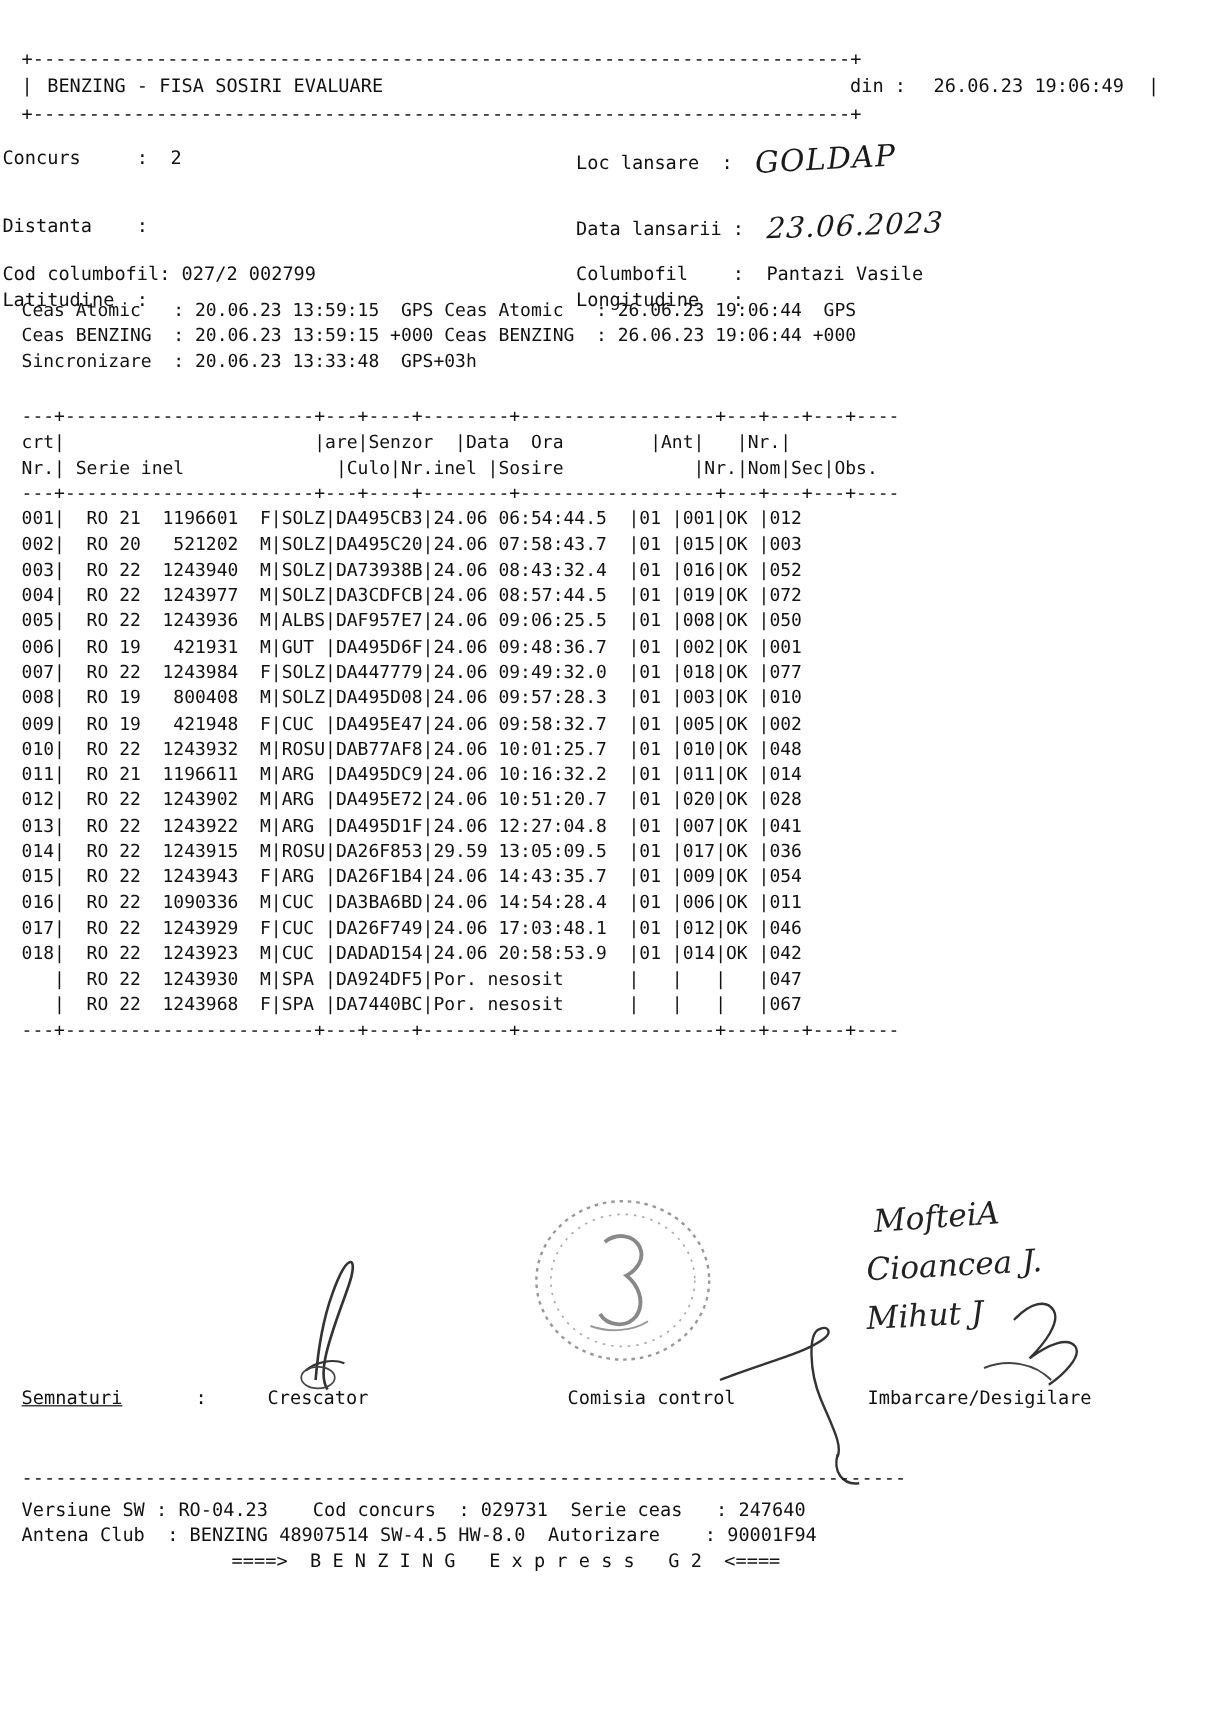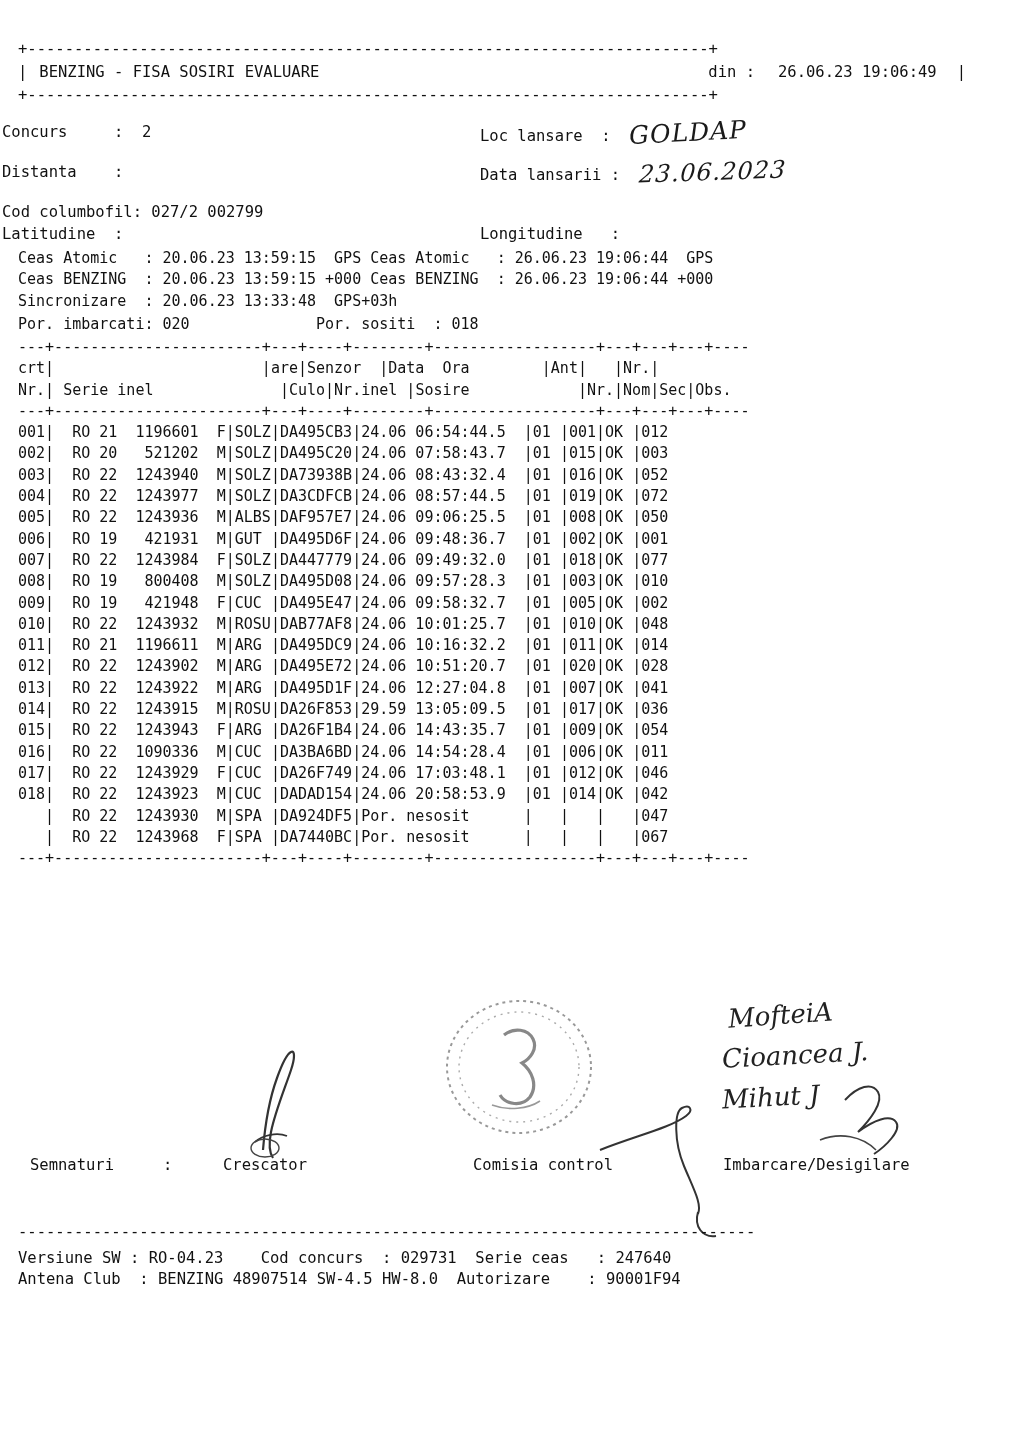--- a/index.html
+++ b/index.html
@@ -113,21 +113,21 @@
   #signatures {
     position: absolute;
     left: 18px;
     top: 1155px;
     width: 960px;
   }
   .sig-row {
     position: relative;
     height: 28px;
   }
-  .sig-a { position: absolute; left: 12px; }
+  .sig-a { position: absolute; left: 0; text-decoration: underline; }
   .sig-b { position: absolute; left: 205px; }
   .sig-c { position: absolute; left: 455px; }
   .sig-d { position: absolute; left: 705px; }
   
   .scribble {
     position: absolute;
     font-family: "DejaVu Serif", "Liberation Serif", serif;
     font-style: italic;
     color: #222;
   }
@@ -171,44 +171,44 @@
     <div class="rule">+-------------------------------------------------------------------------+</div>
   </div>
 
   <div id="meta-block">
 
     <div class="meta-row" style="height:40px;">
       <div class="meta-col-l mono"><span>Concurs</span><span>     </span><span>:</span><span>  </span><span>2</span></div>
       <div class="meta-col-r mono"><span>Loc lansare</span><span>  </span><span>:</span><span>  </span><span class="hand">GOLDAP</span></div>
     </div>
 
-    <div class="meta-row" style="height:40px;">
+    <div class="meta-row" style="height:40px;margin-top:16px;">
       <div class="meta-col-l mono"><span>Distanta</span><span>    </span><span>:</span><span></span></div>
       <div class="meta-col-r mono"><span>Data lansarii</span><span> </span><span>:</span><span>  </span><span class="hand2">23.06.2023</span></div>
     </div>
 
     <div class="meta-row">
       <div class="meta-col-l mono"><span>Cod columbofil:</span><span> </span><span>027/2 002799</span></div>
+      <div class="meta-col-r mono"><span>Columbofil</span><span>    </span><span>:</span><span>  </span><span>Pantazi Vasile</span></div>
     </div>
 
     <div class="meta-row">
       <div class="meta-col-l mono"><span>Latitudine</span><span>  </span><span>:</span><span></span></div>
       <div class="meta-col-r mono"><span>Longitudine</span><span>   </span><span>:</span><span></span></div>
     </div>
 
   </div>
 
   <div id="clocks-block">
     <div class="t-line"><span>Ceas Atomic</span><span>   </span><span>:</span><span> </span><span>20.06.23 13:59:15</span><span>  </span><span>GPS</span><span> </span><span>Ceas Atomic</span><span>   </span><span>:</span><span> </span><span>26.06.23 19:06:44</span><span>  </span><span>GPS</span></div>
 
     <div class="t-line"><span>Ceas BENZING</span><span>  </span><span>:</span><span> </span><span>20.06.23 13:59:15</span><span> </span><span>+000</span><span> </span><span>Ceas BENZING</span><span>  </span><span>:</span><span> </span><span>26.06.23 19:06:44</span><span> </span><span>+000</span></div>
 
     <div class="t-line"><span>Sincronizare</span><span>  </span><span>:</span><span> </span><span>20.06.23 13:33:48</span><span>  </span><span>GPS+03h</span></div>
 
-    <div class="t-line" style="margin-top:2px;"><span>Por. imbarcati:</span><span> </span><span>020</span><span>              </span><span>Por. sositi</span><span>  </span><span>:</span><span> </span><span>018</span></div>
   </div>
 
   <div id="results-table">
     <div class="t-line">---+-----------------------+---+----+--------+------------------+---+---+---+----</div>
 
     <div class="t-line"><span>crt</span><span>|</span><span>                       </span><span>|</span><span>are</span><span>|</span><span>Senzor</span><span>  </span><span>|</span><span>Data  Ora</span><span>        </span><span>|</span><span>Ant</span><span>|   |</span><span>Nr.</span><span>|</span></div>
 
     <div class="t-line"><span>Nr.</span><span>|</span><span> </span><span>Serie inel</span><span>              </span><span>|</span><span>Culo</span><span>|</span><span>Nr.inel</span><span> </span><span>|</span><span>Sosire</span><span>            </span><span>|</span><span>Nr.</span><span>|</span><span>Nom</span><span>|</span><span>Sec</span><span>|</span><span>Obs.</span></div>
 
     <div class="t-line">---+-----------------------+---+----+--------+------------------+---+---+---+----</div>
@@ -270,15 +270,16 @@
       <span class="mono sig-b">Crescator</span>
       <span class="mono sig-c">Comisia control</span>
       <span class="mono sig-d">Imbarcare/Desigilare</span>
     </div>
   </div>
 
   <div id="footer">
     <div class="f-line">-------------------------------------------------------------------------------</div>
     <div class="f-line" style="margin-top:4px;"><span>Versiune SW</span><span> </span><span>:</span><span> </span><span>RO-04.23</span><span>    </span><span>Cod concurs</span><span>  </span><span>:</span><span> </span><span>029731</span><span>  </span><span>Serie ceas</span><span>   </span><span>:</span><span> </span><span>247640</span></div>
     <div class="f-line"><span>Antena Club</span><span>  </span><span>:</span><span> </span><span>BENZING 48907514 SW-4.5 HW-8.0</span><span>  </span><span>Autorizare</span><span>    </span><span>:</span><span> </span><span>90001F94</span></div>
+    <div class="f-center">====&gt;  B E N Z I N G   E x p r e s s   G 2  &lt;====</div>
   </div>
 
 </div>
 
 </body></html>

